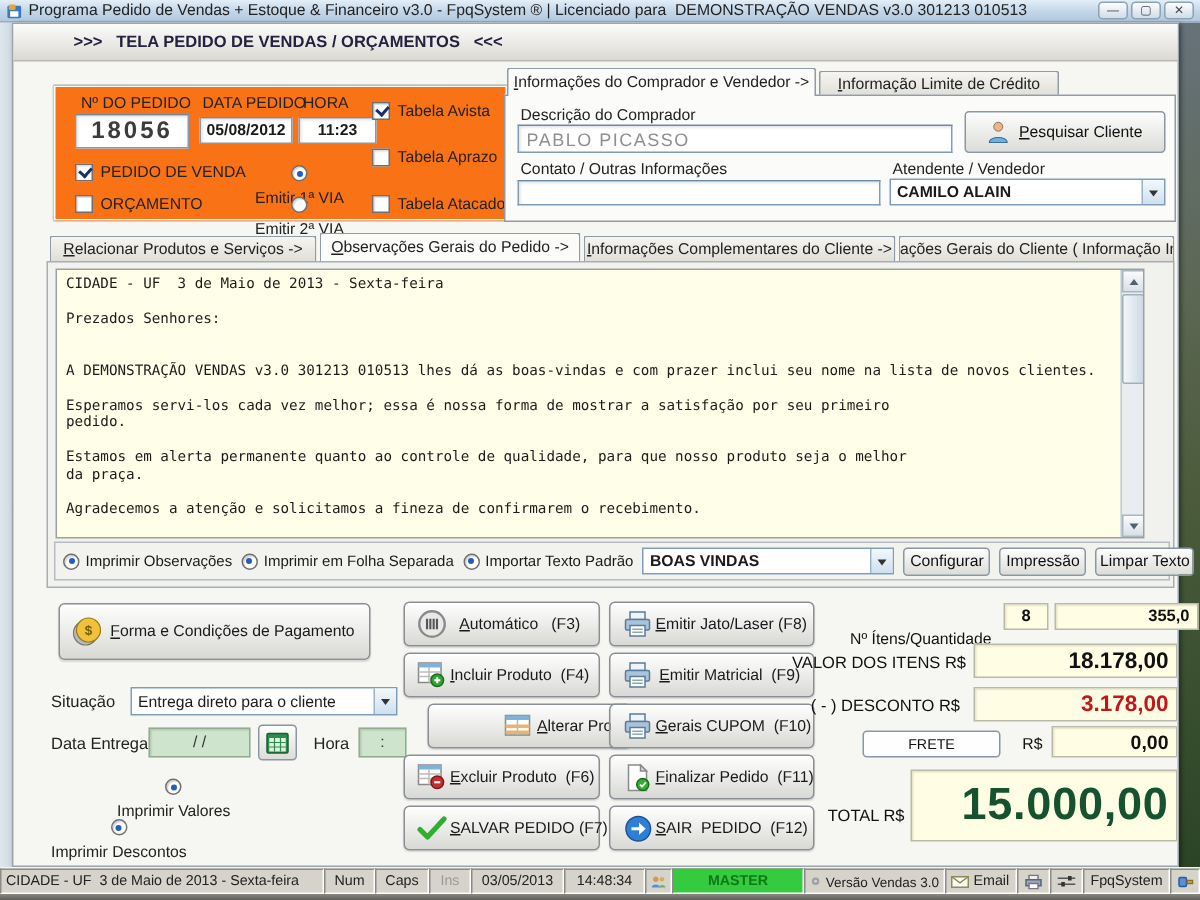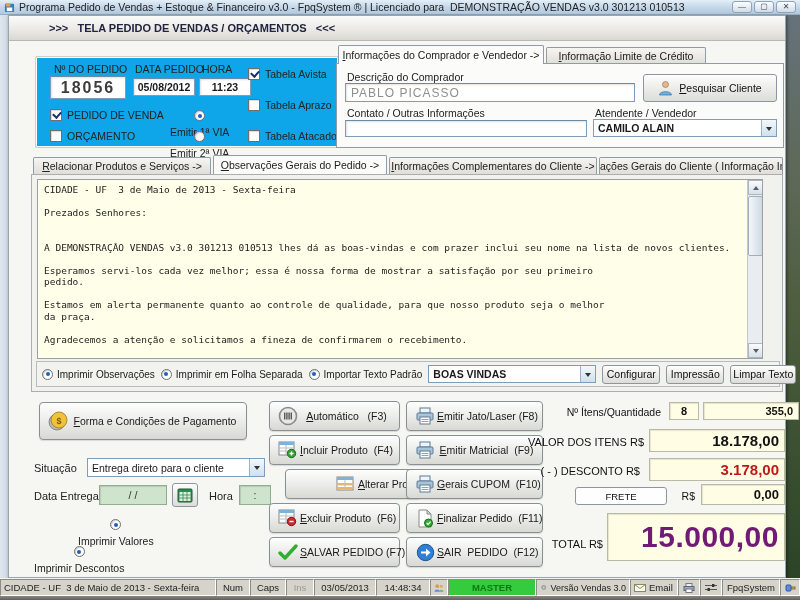--- a/index.html
+++ b/index.html
@@ -43,21 +43,21 @@
     box-shadow:inset 1px 1px 1px rgba(0,0,0,.15); position:relative; flex:0 0 auto; }
   .cb.checked .cb-box::after { content:""; position:absolute; left:2px; top:1px; width:6px; height:4px;
     border-left:2px solid #17306b; border-bottom:2px solid #17306b; transform:rotate(-48deg); }
   .radio { position:absolute; display:flex; align-items:center; gap:5px;flex-direction:column; }
   .r-dot { width:11px; height:11px; border-radius:50%; background:#fff; border:1px solid #6f6f6f;
     box-shadow:inset 1px 1px 1px rgba(0,0,0,.18); position:relative; flex:0 0 auto; }
   .radio.sel .r-dot::after { content:""; position:absolute; left:2.5px; top:2.5px; width:4px; height:4px;
     border-radius:50%; background:#1f5fbf; }
 
   
-  .group { position:absolute; border:1px solid #cfcfc6; border-radius:2px; background:#0ea5e9;
+  .group { position:absolute; border:1px solid #cfcfc6; border-radius:2px; background:#f97316;
     box-shadow:inset 0 0 0 1px #ffffff; }
 
   
   .tab { position:absolute; height:17px; display:flex; align-items:center; justify-content:center;
     font-size:10.5px; border:1px solid #8f9ba5; border-bottom:none; border-radius:2px 2px 0 0;
     background:linear-gradient(180deg,#f6f5f2,#e0ded7); color:#222; padding:0 4px; white-space:nowrap; overflow:hidden; }
   .tab.active { background:#fbfbf9; height:19px; z-index:3; font-weight:normal; }
   .tab .fl::first-letter { text-decoration:underline; }
   .tabpanel { position:absolute; background:#fbfbf9; border:1px solid #8f9ba5; }
 
@@ -433,36 +433,36 @@
     <div class="big-btn" style="left:397px; top:521px; width:137px; height:30px;">
       <span class="bb-ico">
         <svg width="19" height="19" viewBox="0 0 19 19">
           <circle cx="9.5" cy="9.5" r="8.2" fill="#2f7fd6" stroke="#1c548f"></circle>
           <path d="M5 9.5 h5 v-3 l4.5 4 l-4.5 4 v-3 h-5 z" fill="#fff" transform="translate(0,-1)"></path>
         </svg>
       </span>
       <span class="bb-lab">SAIR  PEDIDO  (F12)</span>
     </div>
 
-    <div class="tot-lbl" style="left:450px; top:390px; width:202px;">Nº Ítens/Quantidade</div>
+    <div class="tot-lbl" style="left:450px; top:404px; width:202px;">Nº Ítens/Quantidade</div>
     <div class="tot-val yellow" style="left:660px; top:386px; width:30px; height:18px; font-size:11px; justify-content:center;">8</div>
     <div class="tot-val yellow" style="left:694px; top:386px; width:96px; height:18px; font-size:11px;">355,0</div>
 
     <div class="tot-lbl" style="left:450px; top:420px; width:185px; font-size:11px;">VALOR DOS ITENS R$</div>
     <div class="tot-val yellow" style="left:640px; top:413px; width:136px; height:23px; font-size:15px;">18.178,00</div>
 
     <div class="tot-lbl" style="left:446px; top:449px; width:185px; font-size:11px;">( - ) DESCONTO R$</div>
     <div class="tot-val yellow" style="left:640px; top:442px; width:136px; height:23px; font-size:15px; color:#c01818;">3.178,00</div>
 
     <div class="btn" style="position:absolute; left:566px; top:471px; width:92px; height:18px; font-size:9.5px; background:#fefefe;">FRETE</div>
     <div class="tot-lbl" style="left:666px; top:474px; width:20px; font-size:10.5px;">R$</div>
     <div class="tot-val yellow" style="left:692px; top:468px; width:84px; height:21px; font-size:13px;">0,00</div>
 
     <div class="tot-lbl" style="left:538px; top:522px; width:56px; font-size:11px;">TOTAL R$</div>
-    <div class="tot-val yellow" style="left:598px; top:497px; width:178px; height:48px; font-size:30px; color:#701a75; letter-spacing:0.5px;">15.000,00</div>
+    <div class="tot-val yellow" style="left:598px; top:497px; width:178px; height:48px; font-size:30px; color:#14532d; letter-spacing:0.5px;">15.000,00</div>
   </div>
 
   <div class="statusbar">
     <div class="sb" style="flex:1 1 auto;">CIDADE - UF  3 de Maio de 2013 - Sexta-feira</div>
     <div class="sb" style="width:34px; justify-content:center;">Num</div>
     <div class="sb" style="width:36px; justify-content:center;">Caps</div>
     <div class="sb dim" style="width:28px; justify-content:center;">Ins</div>
     <div class="sb" style="width:62px; justify-content:center;">03/05/2013</div>
     <div class="sb" style="width:54px; justify-content:center;">14:48:34</div>
     <div class="sb" style="width:18px; justify-content:center;">

